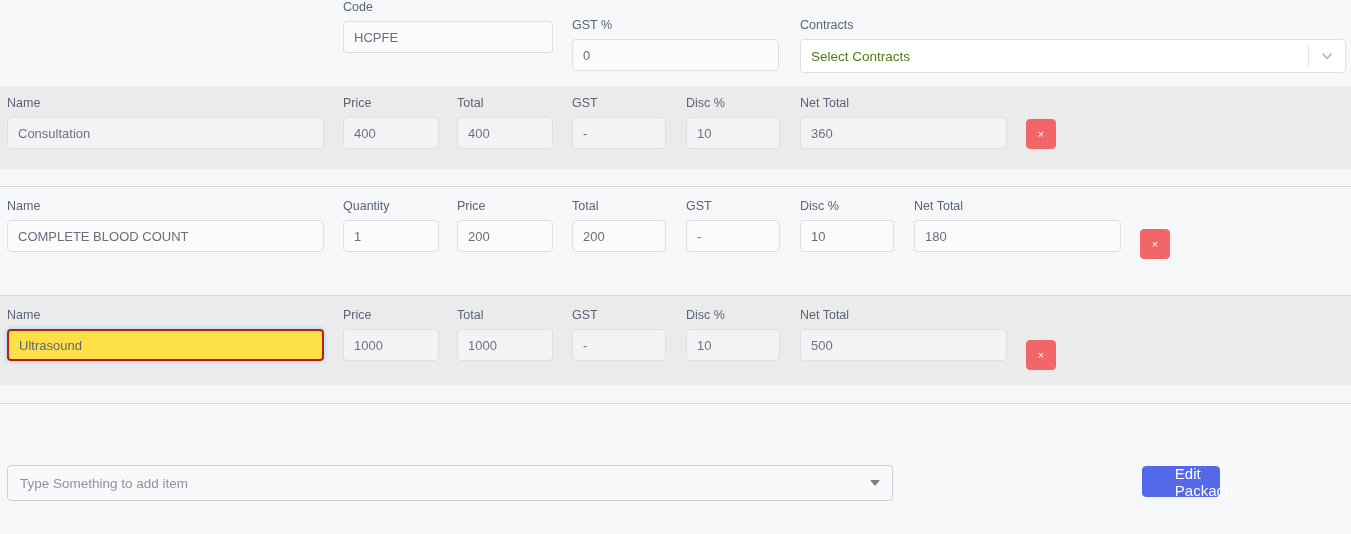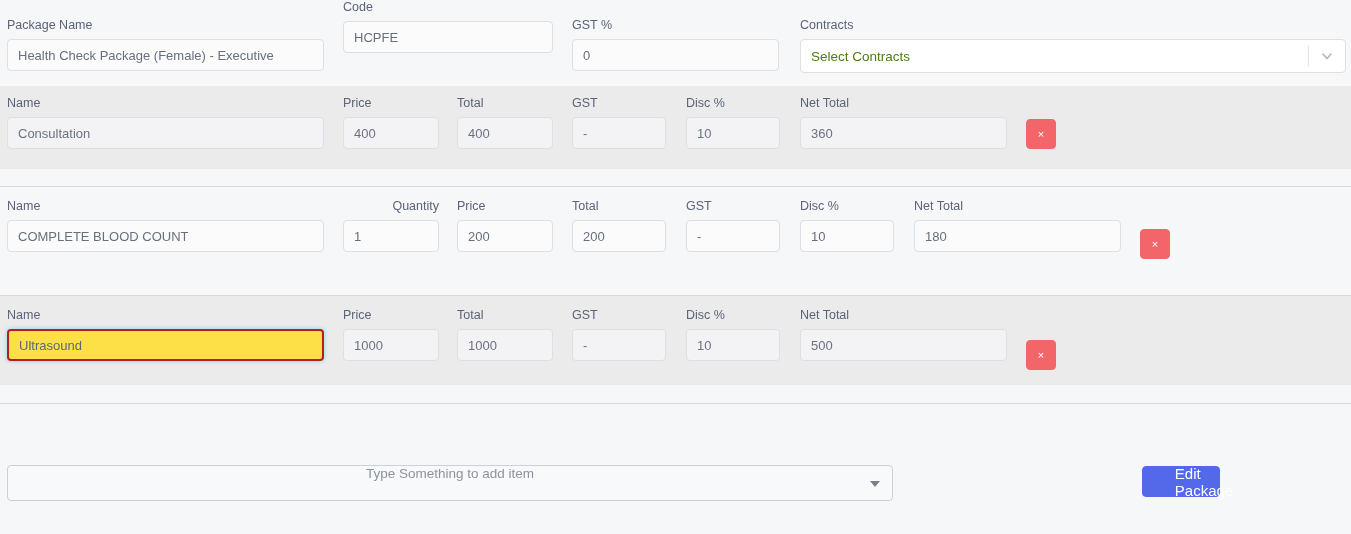--- a/index.html
+++ b/index.html
@@ -87,21 +87,20 @@
     position: absolute; left: 7px; top: 465px;
     width: 886px; height: 36px;
     border: 1px solid #ccd0d6;
     border-radius: 4px;
     background: #f8f9fa;
     display: flex; align-items: center;
     padding: 0 12px;
     font-size: 13.5px;
     color: #8d939e;
     cursor: text;
-    flex-direction: column;
   }
   .add-select .caret {
     margin-left: auto;
     width: 0; height: 0;
     border-left: 5px solid transparent;
     border-right: 5px solid transparent;
     border-top: 6px solid #7b8089;
   }
   .edit-btn {
     position: absolute; left: 1142px; top: 466px;
@@ -137,24 +136,20 @@
   }
   .chev svg { display: block; }
 </style>
 </head>
 <body>
 
 <div class="page">
 
   <div class="top">
 
-    <div class="fld" style="left:7px; top:18px; width:317px;">
-      <div class="label">Package Name</div>
-      <div class="input filled">Health Check Package (Female) - Executive</div>
-    </div>
 
     <div class="fld" style="left:343px; top:0; width:210px;">
       <div class="label">Code</div>
       <div class="input filled">HCPFE</div>
     </div>
 
     <div class="fld" style="left:572px; top:18px; width:207px;">
       <div class="label">GST %</div>
       <div class="input filled">0</div>
     </div>
@@ -201,21 +196,21 @@
     <div class="del-btn" style="position:absolute; left:1026px; top:33px;">×</div>
   </div>
 
   <div class="divider" style="top:186px;"></div>
 
   <div class="row plain" style="top:187px; height:91px;">
     <div class="fld" style="left:7px; top:12px; width:317px;">
       <div class="label">Name</div>
       <div class="input filled">COMPLETE BLOOD COUNT</div>
     </div>
-    <div class="fld" style="left:343px; top:12px; width:96px;text-align:right;">
+    <div class="fld" style="left:343px; top:12px; width:96px;">
       <div class="label">Quantity</div>
       <div class="input filled">1</div>
     </div>
     <div class="fld" style="left:457px; top:12px; width:96px;">
       <div class="label">Price</div>
       <div class="input filled">200</div>
     </div>
     <div class="fld" style="left:572px; top:12px; width:94px;">
       <div class="label">Total</div>
       <div class="input filled">200</div>

